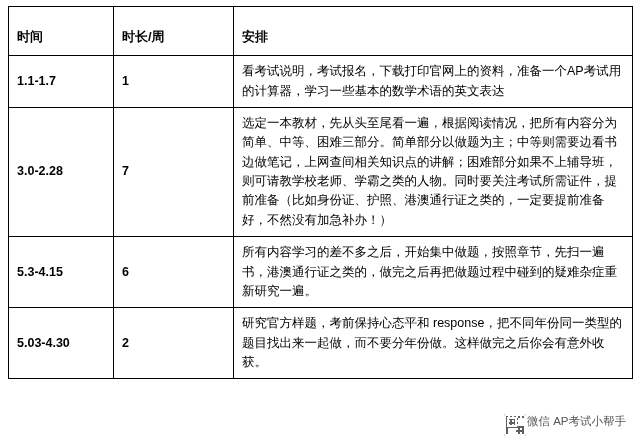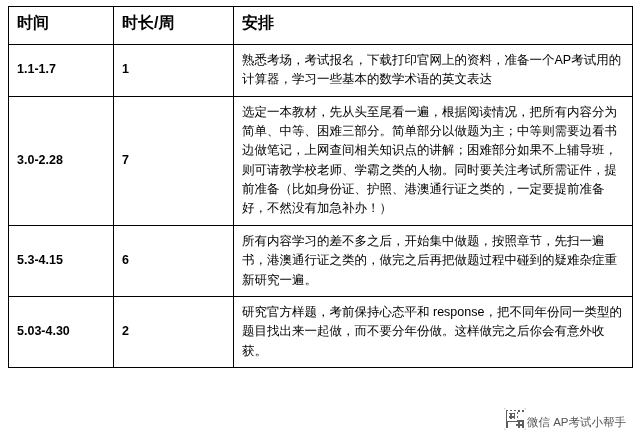--- a/index.html
+++ b/index.html
@@ -34,43 +34,43 @@
   table.schedule td, table.schedule th {
     border: 1px solid #000000;
     vertical-align: middle;
     padding: 6px 8px;
     font-size: 12.5px;
     line-height: 1.55;
     text-align: left;
   }
   table.schedule th {
     font-weight: bold;
-    font-size: 16px;
-    padding-top: 4px;
+    font-size: 13px;
+    padding-top: 20px;
     padding-bottom: 8px;
   }
   col.c-period { width: 105px; }
   col.c-weeks  { width: 120px; }
   col.c-plan   { width: 399px; }
 
   td.period, td.weeks {
     font-weight: bold;
     font-size: 12.5px;
   }
   td.plan {
     font-weight: normal;
     text-align: justify;
     text-justify: inter-ideograph;
   }
   .footer {
     position: absolute;
     right: 14px;
-    bottom: 10px;
+    bottom: 4px;
     display: flex;
-    align-items: flex-end;
+    align-items: flex-start;
     gap: 1px;
   }
   .qr {
     width: 22px;
     height: 22px;
     background:
       linear-gradient(#fff,#fff) padding-box,
       #444;
     position: relative;
     border-radius: 2px;
@@ -116,21 +116,21 @@
       <tr>
         <th>时间</th>
         <th>时长/周</th>
         <th>安排</th>
       </tr>
     </thead>
     <tbody>
       <tr>
         <td class="period">1.1-1.7</td>
         <td class="weeks">1</td>
-        <td class="plan">熟悉考场，考试报名，下载打印官网上的资料，准备一个AP考试用的计算器，学习一些基本的数学术语的英文表达</td>
+        <td class="plan">看考试说明，考试报名，下载打印官网上的资料，准备一个AP考试用的计算器，学习一些基本的数学术语的英文表达</td>
       </tr>
       <tr>
         <td class="period">3.0-2.28</td>
         <td class="weeks">7</td>
         <td class="plan">选定一本教材，先从头至尾看一遍，根据阅读情况，把所有内容分为简单、中等、困难三部分。简单部分以做题为主；中等则需要边看书边做笔记，上网查间相关知识点的讲解；困难部分如果不上辅导班，则可请教学校老师、学霸之类的人物。同时要关注考试所需证件，提前准备（比如身份证、护照、港澳通行证之类的，一定要提前准备好，不然没有加急补办！）</td>
       </tr>
       <tr>
         <td class="period">5.3-4.15</td>
         <td class="weeks">6</td>
         <td class="plan">所有内容学习的差不多之后，开始集中做题，按照章节，先扫一遍书，港澳通行证之类的，做完之后再把做题过程中碰到的疑难杂症重新研究一遍。</td>

